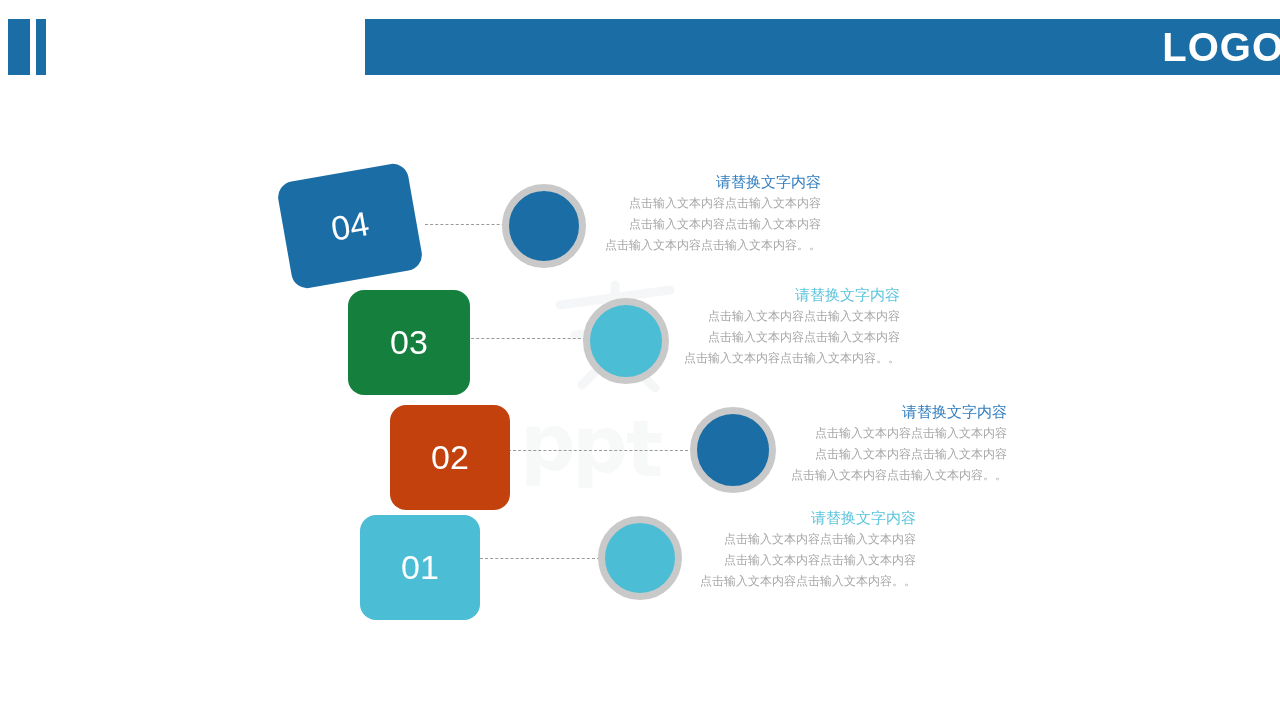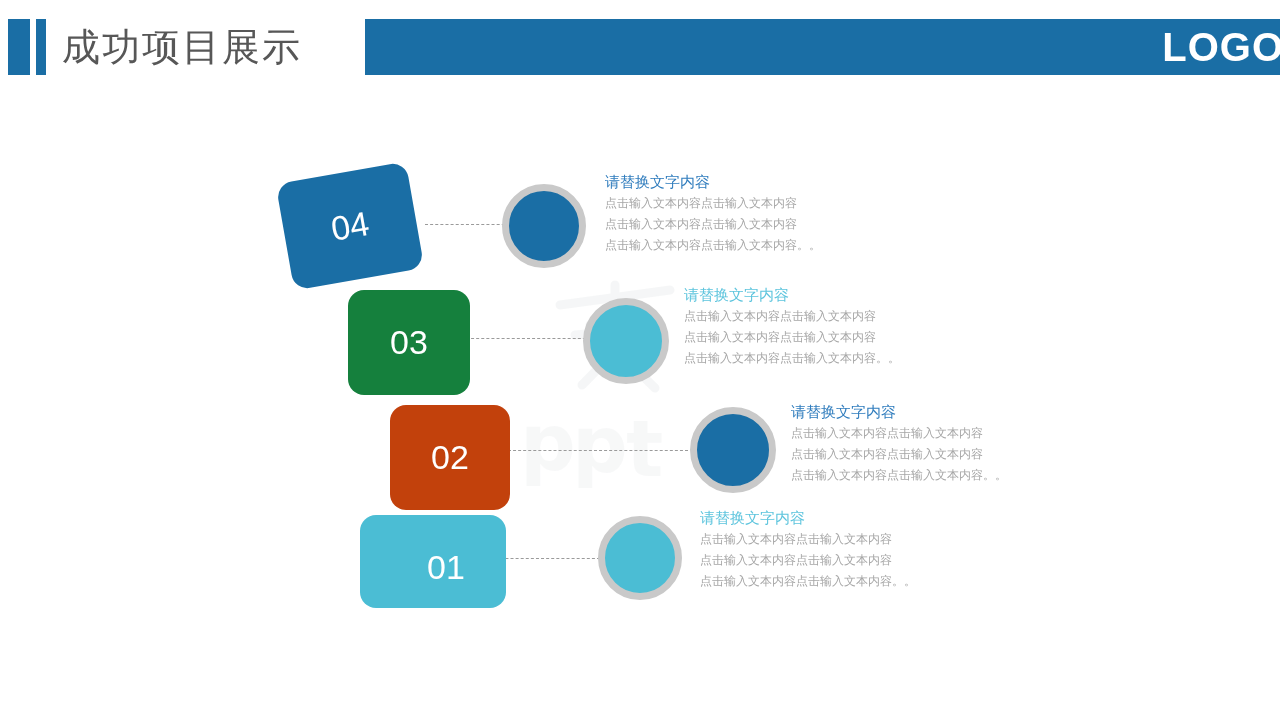--- a/index.html
+++ b/index.html
@@ -98,40 +98,40 @@
   .circle {
     position: absolute;
     border-radius: 50%;
     border: 7px solid #c9c9c9;
     box-sizing: border-box;
   }
 
   .txtblock {
     position: absolute;
     white-space: nowrap;
+    text-align: right;
   }
   .txtblock .th {
     font-size: 15px;
     line-height: 21px;
     font-family: "DejaVu Sans", "Liberation Sans", sans-serif;
   }
   .txtblock .tl {
     font-size: 12px;
     line-height: 21px;
     color: #a6a6a6;
     font-family: "DejaVu Sans", "Liberation Sans", sans-serif;
   }
 </style>
 </head>
 <body>
 
 <div id="header">
   <div class="hdr-bar-wide"></div>
   <div class="hdr-bar-thin"></div>
-  <div class="hdr-title">成功项目展示</div>
   <div class="hdr-block"></div>
   <div class="hdr-logo">LOGO</div>
 </div>
 
 <div id="watermark">
   <svg width="260" height="230" viewBox="0 0 260 230" xmlns="http://www.w3.org/2000/svg">
     <g fill="none" stroke="#eef0f1" stroke-width="9" stroke-linecap="round">
       <path d="M40 25 L150 10"></path>
       <path d="M95 5 L95 95"></path>
       <path d="M55 55 L140 48"></path>
@@ -196,22 +196,22 @@
     <div class="th" style="color:#2f7cbd;">请替换文字内容</div>
     <div class="tl">点击输入文本内容点击输入文本内容</div>
     <div class="tl">点击输入文本内容点击输入文本内容</div>
     <div class="tl">点击输入文本内容点击输入文本内容。。</div>
   </div>
 </div>
 
 <div class="row">
   <div class="connector" style="left:480px; top:558px; width:120px;"></div>
 
-  <div class="num-card" style="left:360px; top:515px; width:120px; height:93px; line-height:105px;
-              background:#4bbdd4;padding-left:26px;">
+  <div class="num-card" style="left:360px; top:515px; width:120px; height:105px; line-height:105px;
+              background:#4bbdd4;">
     <span>01</span>
   </div>
 
   <div class="circle" style="left:598px; top:516px; width:84px; height:84px; background:#4bbdd4;"></div>
 
   <div class="txtblock" style="left:700px; top:508px;">
     <div class="th" style="color:#5cc4dd;">请替换文字内容</div>
     <div class="tl">点击输入文本内容点击输入文本内容</div>
     <div class="tl">点击输入文本内容点击输入文本内容</div>
     <div class="tl">点击输入文本内容点击输入文本内容。。</div>

